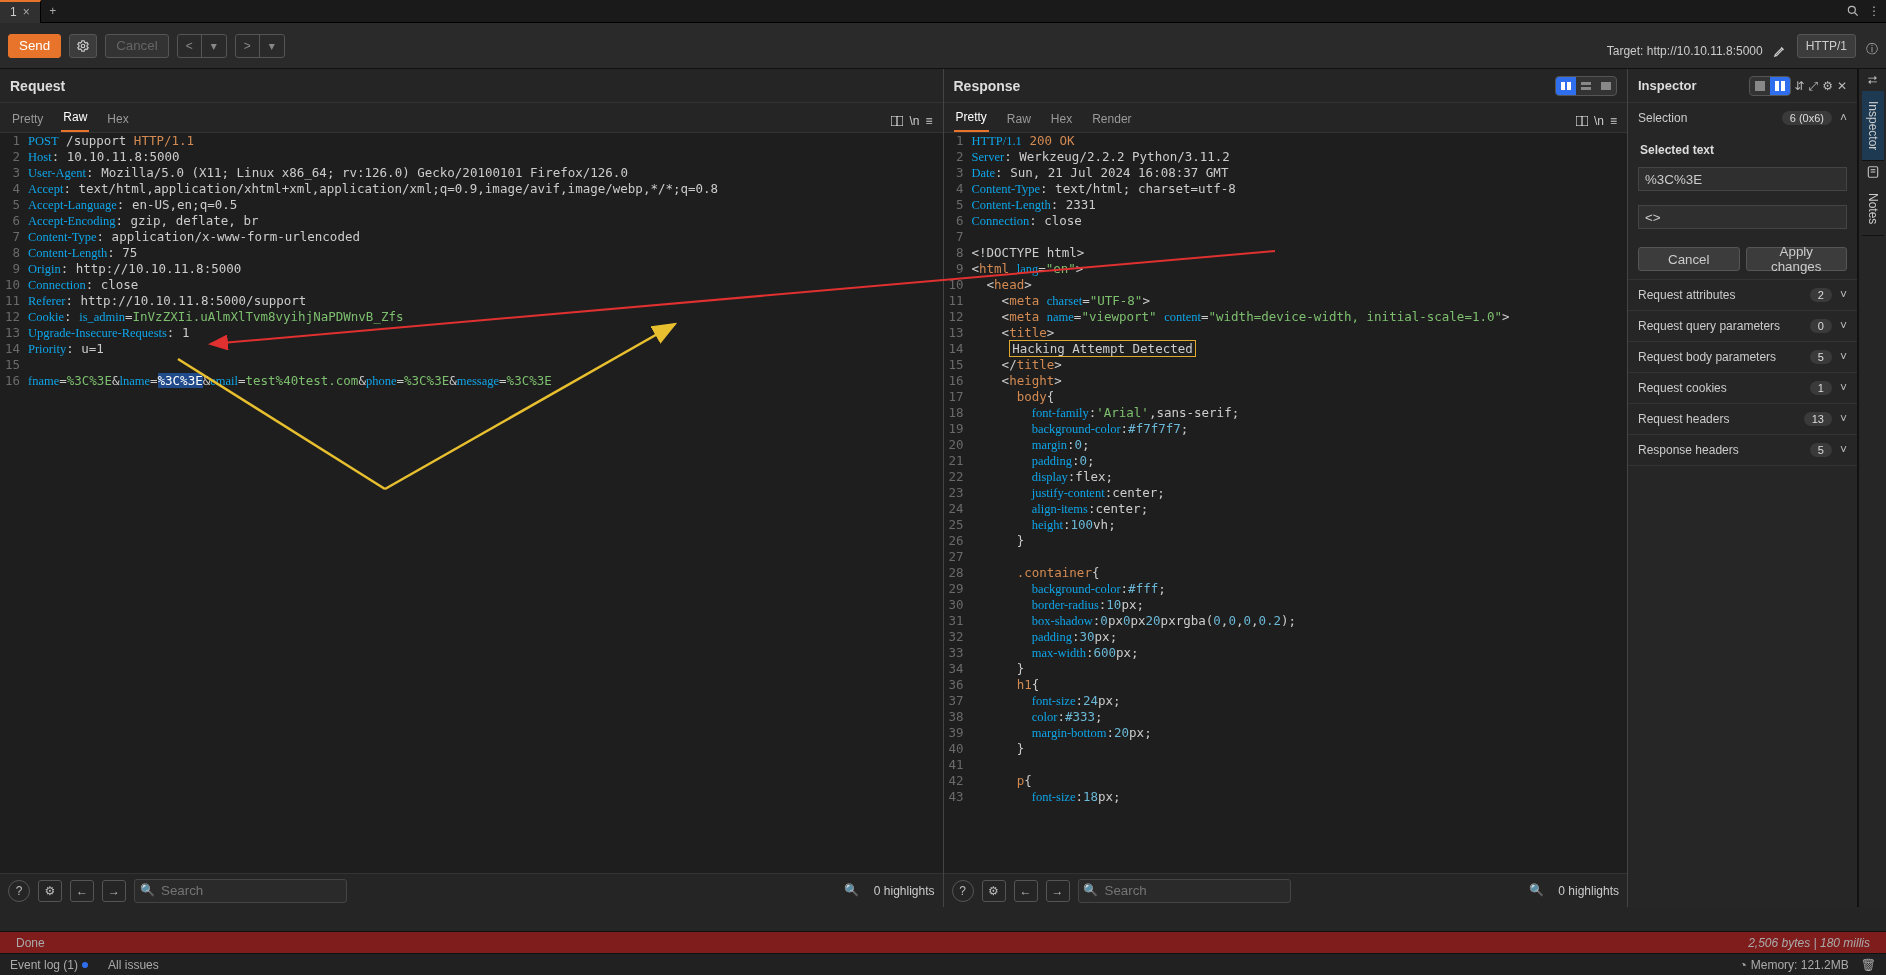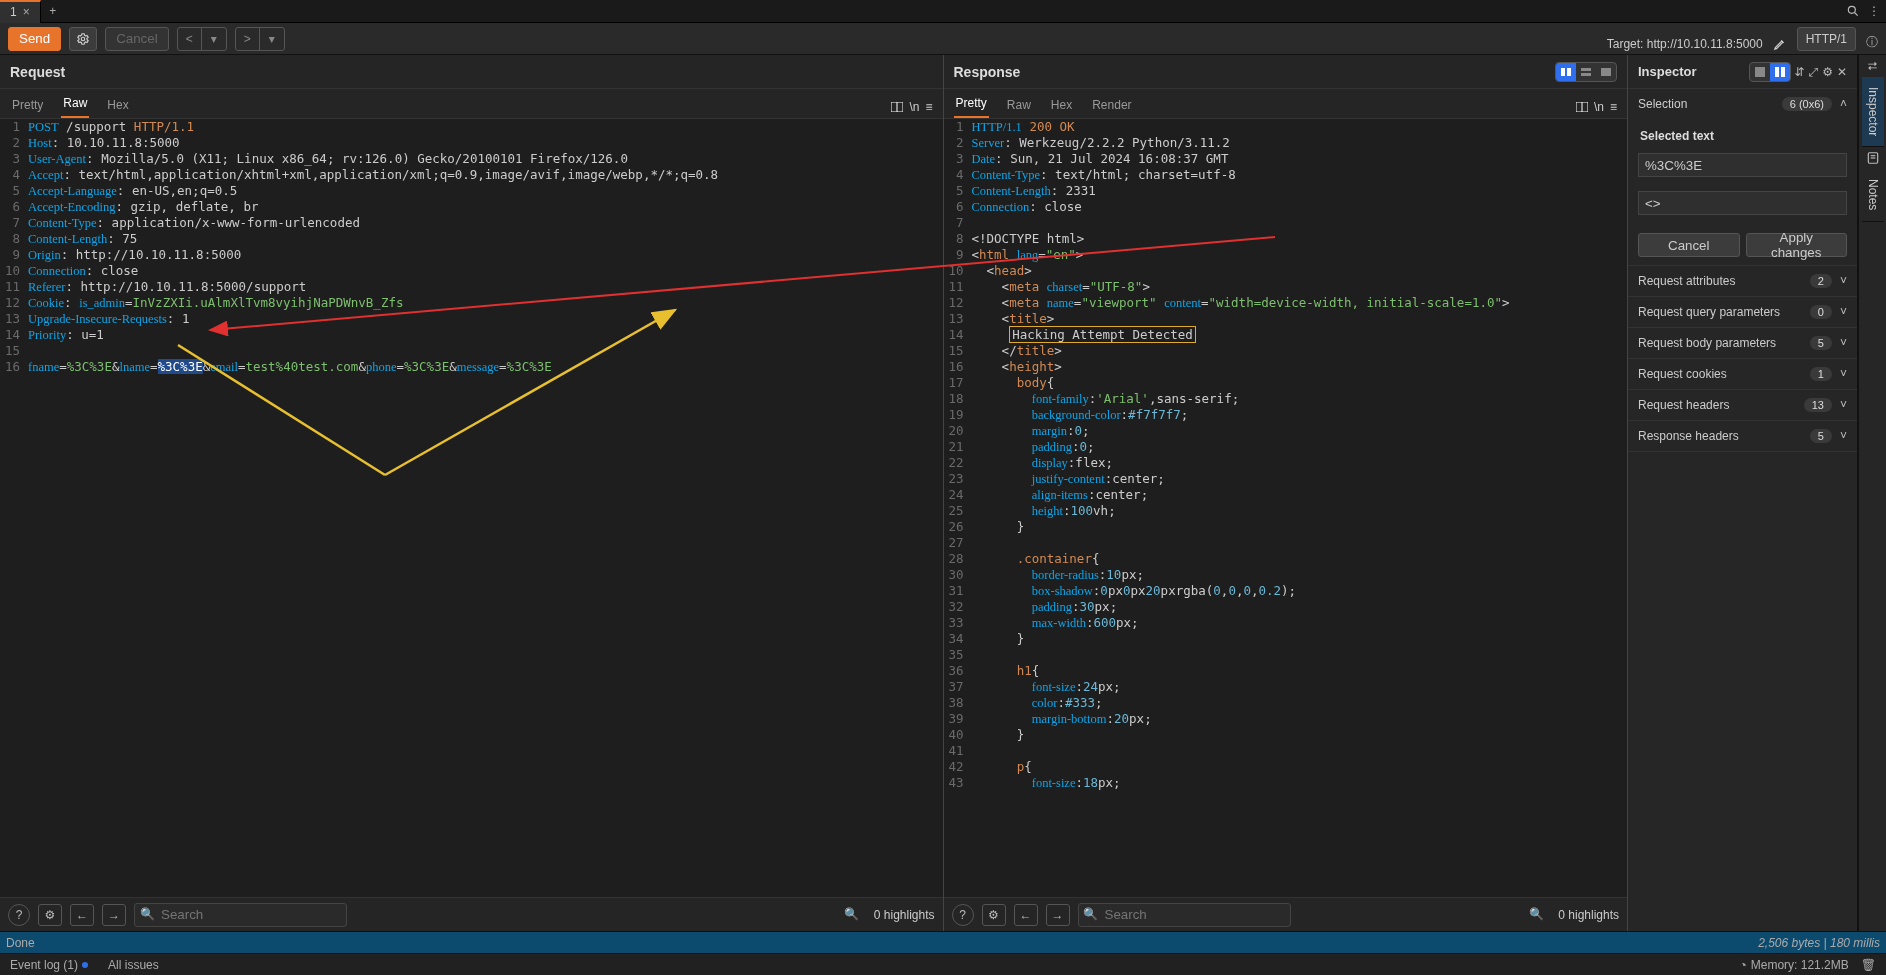--- a/index.html
+++ b/index.html
@@ -14,21 +14,21 @@
 
 
 .top-tabs { height: 23px; background:#1a1a1a; border-bottom:1px solid #000; display:flex; align-items:center; }
 .top-tabs .tab { height:23px; display:flex; align-items:center; padding:0 10px; color:#ccc; border-right:1px solid #000; background:#2b2b2b; gap:6px;}
 .top-tabs .tab.active { border-top:2px solid #e8742c; background:#303030;}
 .top-tabs .tab .close { color:#aaa; }
 .top-tabs .add { width:24px; text-align:center; color:#aaa; }
 .top-tabs .right { margin-left:auto; display:flex; gap:8px; padding-right:6px; color:#bbb; align-items:center;}
 
 
-.toolbar { height: 32px; background:#2a2a2a; border-bottom:1px solid #111; display:flex; align-items:center; padding:0 8px; gap:8px;}
+.toolbar { height: 46px; background:#2a2a2a; border-bottom:1px solid #111; display:flex; align-items:center; padding:0 8px; gap:8px;}
 .btn { background:#3c3c3c; color:#ccc; border:1px solid #555; border-radius:3px; padding:3px 10px; height:24px; display:inline-flex; align-items:center; justify-content:center;}
 .btn.primary { background:#e8742c; color:#fff; border-color:#e8742c;}
 .btn.icon { width:28px; padding:0;}
 .btn.disabled { color:#666; background:#333;}
 .navgrp { display:flex; border:1px solid #555; border-radius:3px; overflow:hidden;}
 .navgrp .seg { width:24px; height:22px; display:flex; align-items:center; justify-content:center; color:#888; border-right:1px solid #555;}
 .navgrp .seg:last-child{border:none;}
 .toolbar .right { margin-left:auto; display:flex; align-items:flex-end; gap:10px;}
 .toolbar .target { color:#ccc; }
 
@@ -88,21 +88,21 @@
 .inspector .section .hd .chev{ margin-left:8px; color:#bbb;}
 .inspector .field { padding:4px 10px 10px 10px; }
 .inspector .txt { background:#2f2f2f; border:1px solid #444; color:#ccc; height:24px; width:100%; padding:0 6px;}
 .inspector .row2 { display:flex; gap:6px; padding:8px 10px;}
 .inspector .row2 .btn{ flex:1; }
 .inspector .subhd { padding:10px 12px 6px 12px; color:#ddd; font-weight:600;}
 .inspector .flexrow{display:flex; align-items:center; gap:6px; padding:6px 10px;}
 .inspector select{ background:#333; color:#ccc; border:1px solid #555; height:22px; border-radius:3px;}
 
 
-.status1 { height:22px; background:#0c4a6e; border-top:1px solid #111; display:flex; align-items:center; padding:0 6px; color:#aaa;}
+.status1 { height:22px; background:#7f1d1d; border-top:1px solid #111; display:flex; align-items:center; padding:0 16px; color:#aaa;margin-top:24px;}
 .status1 .r{margin-left:auto;font-style:italic;}
 .status2 { height:22px; background:#212121; border-top:1px solid #111; display:flex; align-items:center; padding:0 10px; color:#aaa;}
 .status2 .dot{width:6px;height:6px;border-radius:50%;background:#2f6fed;display:inline-block;margin-left:4px;vertical-align:middle;}
 .status2 .r{margin-left:auto; display:flex; gap:4px; align-items:center;}
 
 svg { display:block; }
 
 
 .overlay { position:absolute; inset:0; pointer-events:none; }
 </style>
@@ -409,42 +409,42 @@
             </div>
             <div class="row">
               <span class="ln">27</span>
               <span class="code"></span>
             </div>
             <div class="row">
               <span class="ln">28</span>
               <span class="code">      <span class="val">.container</span>{</span>
             </div>
             <div class="row">
+              <span class="ln">29</span>
+              <span class="code">        <span class="key">background-color</span>:<span class="lit">#fff</span>;</span>
+            </div>
+            <div class="row">
               <span class="ln">30</span>
               <span class="code">        <span class="key">border-radius</span>:<span class="lit">10</span>px;</span>
             </div>
             <div class="row">
               <span class="ln">31</span>
               <span class="code">        <span class="key">box-shadow</span>:<span class="lit">0</span>px<span class="lit">0</span>px<span class="lit">20</span>px<span>rgba</span>(<span class="lit">0</span>,<span class="lit">0</span>,<span class="lit">0</span>,<span class="lit">0.2</span>);</span>
             </div>
             <div class="row">
               <span class="ln">32</span>
               <span class="code">        <span class="key">padding</span>:<span class="lit">30</span>px;</span>
             </div>
             <div class="row">
               <span class="ln">33</span>
               <span class="code">        <span class="key">max-width</span>:<span class="lit">600</span>px;</span>
             </div>
             <div class="row">
               <span class="ln">34</span>
               <span class="code">      }</span>
-            </div>
-            <div class="row">
-              <span class="ln">35</span>
-              <span class="code"></span>
             </div>
             <div class="row">
               <span class="ln">36</span>
               <span class="code">      <span class="val">h1</span>{</span>
             </div>
             <div class="row">
               <span class="ln">37</span>
               <span class="code">        <span class="key">font-size</span>:<span class="lit">24</span>px;</span>
             </div>
             <div class="row">

